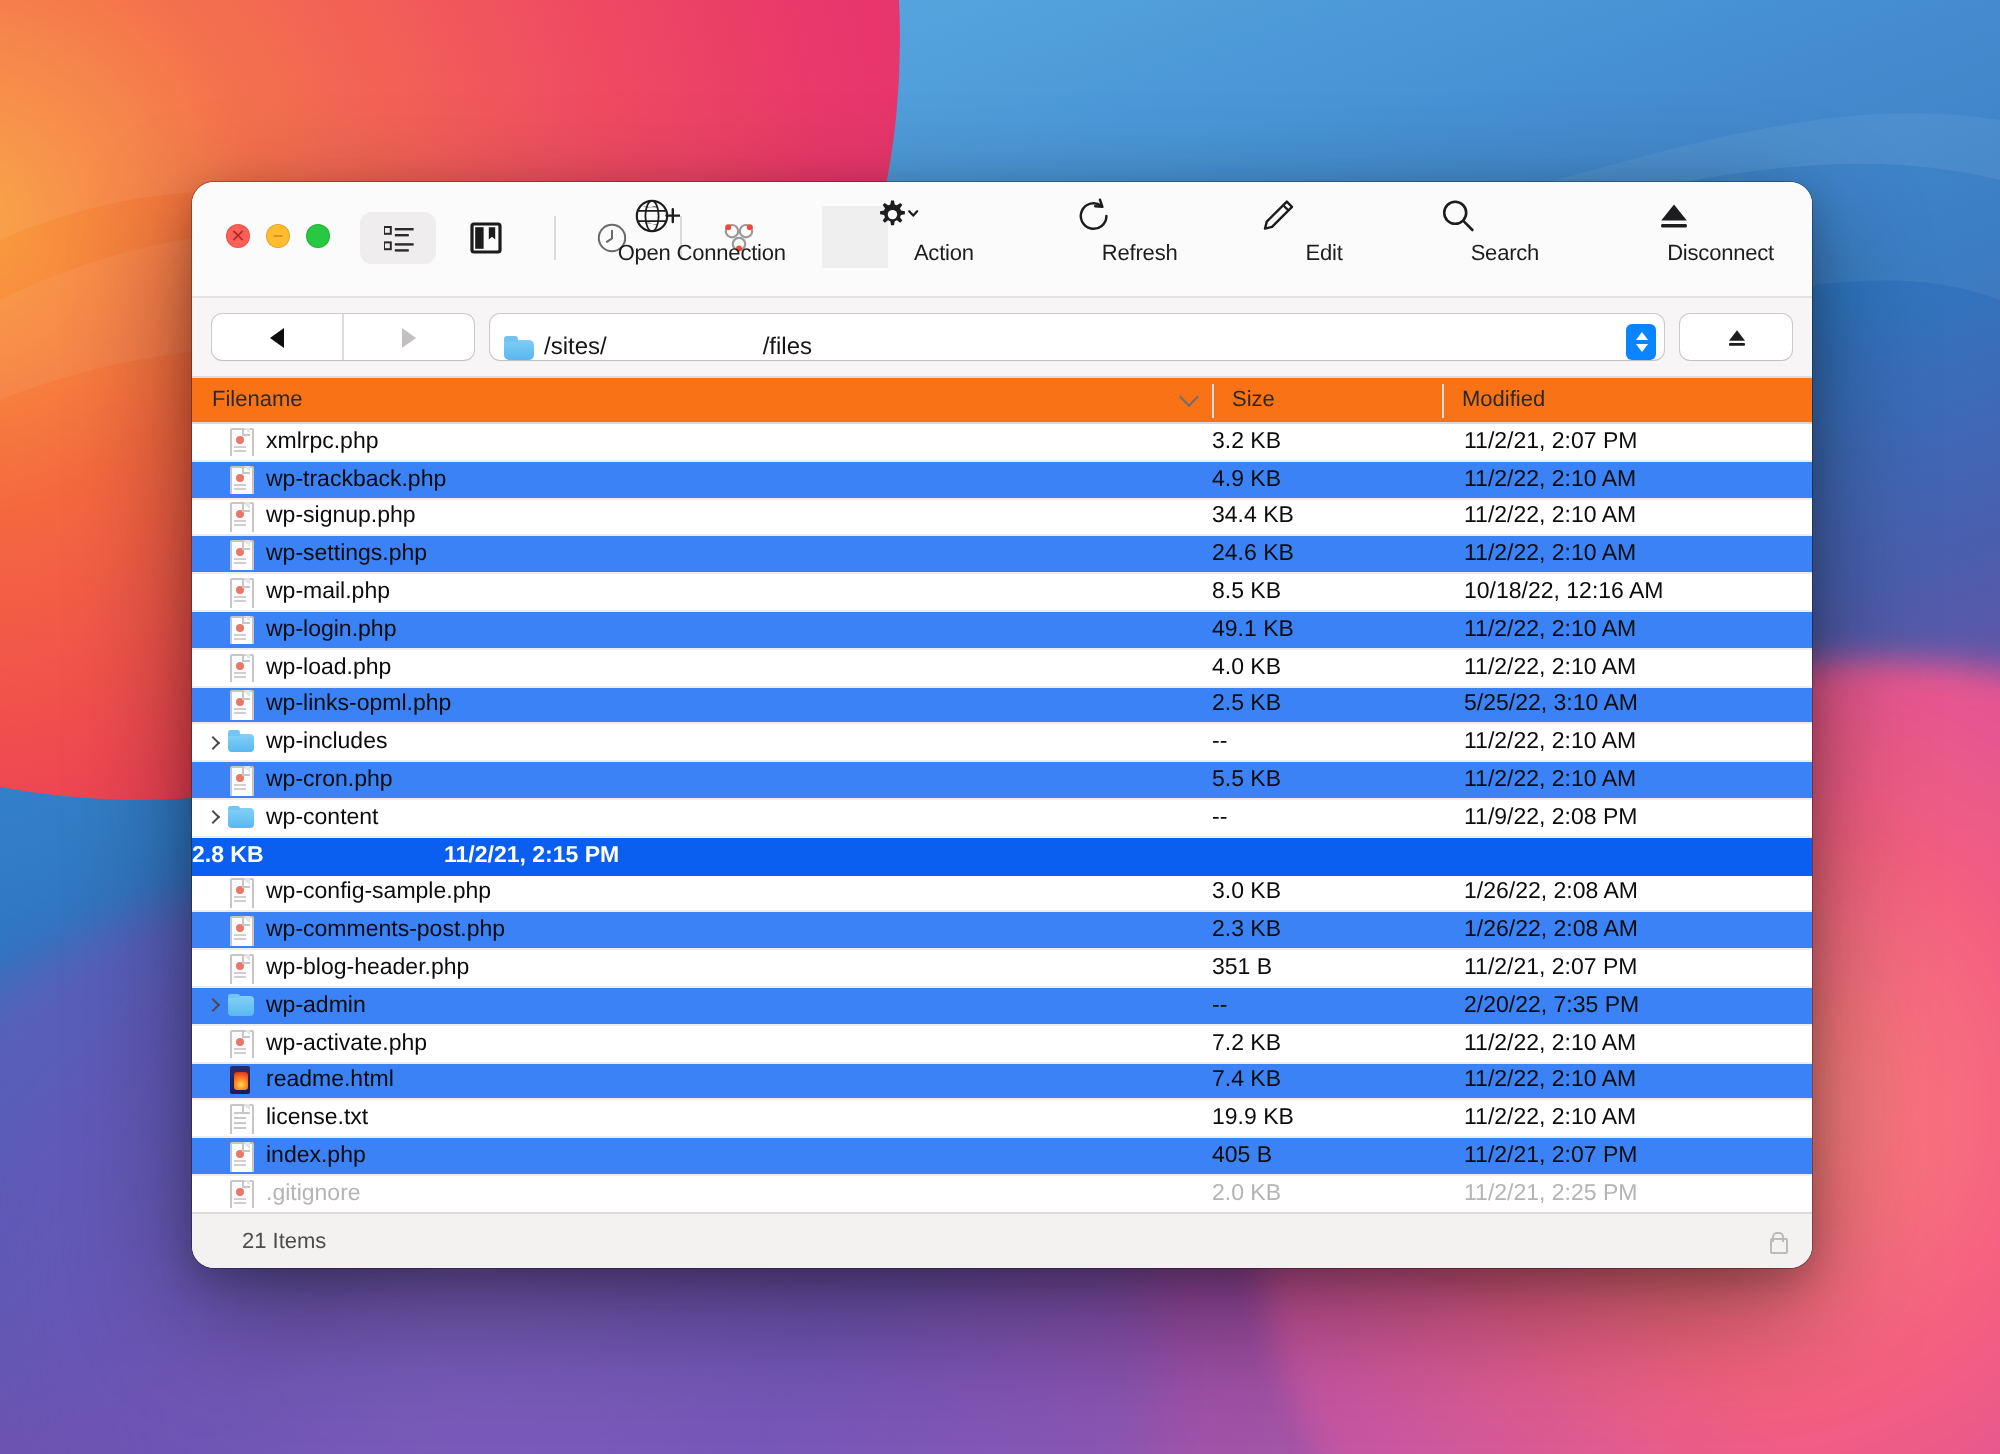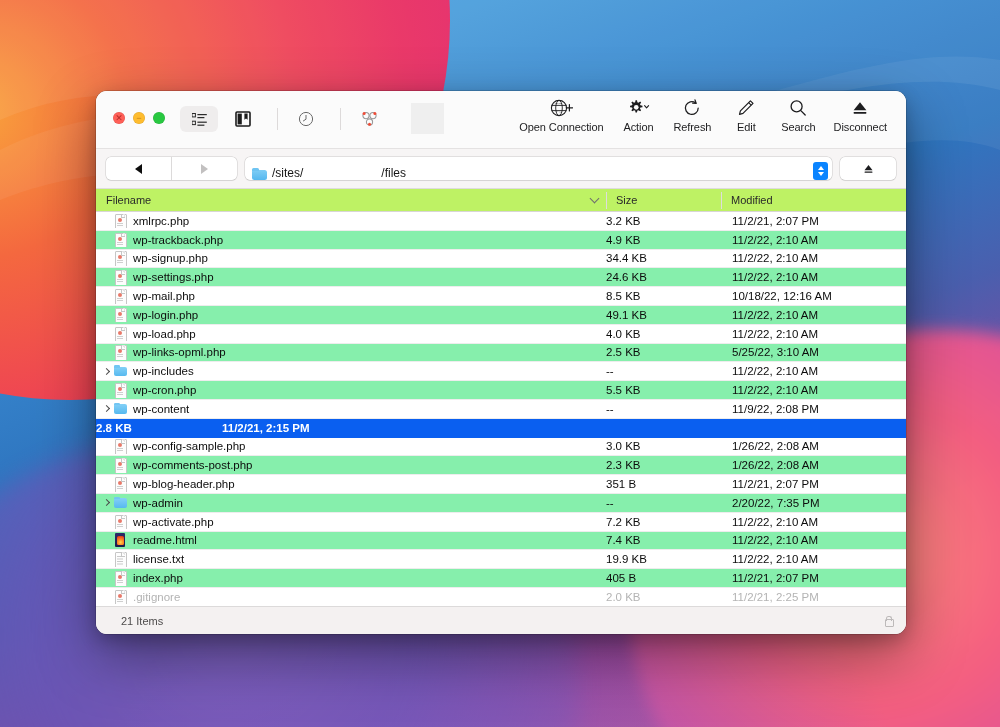--- a/index.html
+++ b/index.html
@@ -180,20 +180,21 @@
   .tr-icon {
     height: 24px;
     display: flex; align-items: center; justify-content: center;
     margin-bottom: 1px;
   }
   .tr-label {
     font-size: 11px;
     color: #1d1d1f;
     letter-spacing: -0.1px;
     white-space: nowrap;
+    margin-left: 46px;
   }
 
   
   .pathbar {
     height: 40px;
     background: #f7f5f5;
     display: flex;
     align-items: center;
     padding: 0 10px;
     gap: 8px;
@@ -272,21 +273,21 @@
     display: flex; align-items: center; justify-content: center;
   }
   .eject-glyph {
     width: 11px; height: 10px;
     display: block;
   }
 
   
   .colhead {
     height: 23px;
-    background: #bef264;
+    background: #f97316;
     display: flex;
     align-items: center;
     flex: none;
     border-bottom: .5px solid #d8d6d6;
     font-size: 11px;
     color: #2a2a2a;
   }
   .ch {
     height: 23px;
     display: flex; align-items: center;
@@ -316,21 +317,21 @@
     background: #fff;
   }
   .row {
     height: 18.8px;
     display: flex;
     align-items: center;
     font-size: 11.5px;
     color: #0c0c0c;
     border-bottom: .5px solid #ededed;
   }
-  .row.alt { background: #86efac; }
+  .row.alt { background: #3b82f6; }
   .row.selected {
     background: #0a5ff0;
     color: #fff;
     font-weight: bold;
     border-bottom-color: #0a5ff0;
   }
   .row.dim { color: #b4b4b4; }
 
   .cell-name {
     width: 510px;

